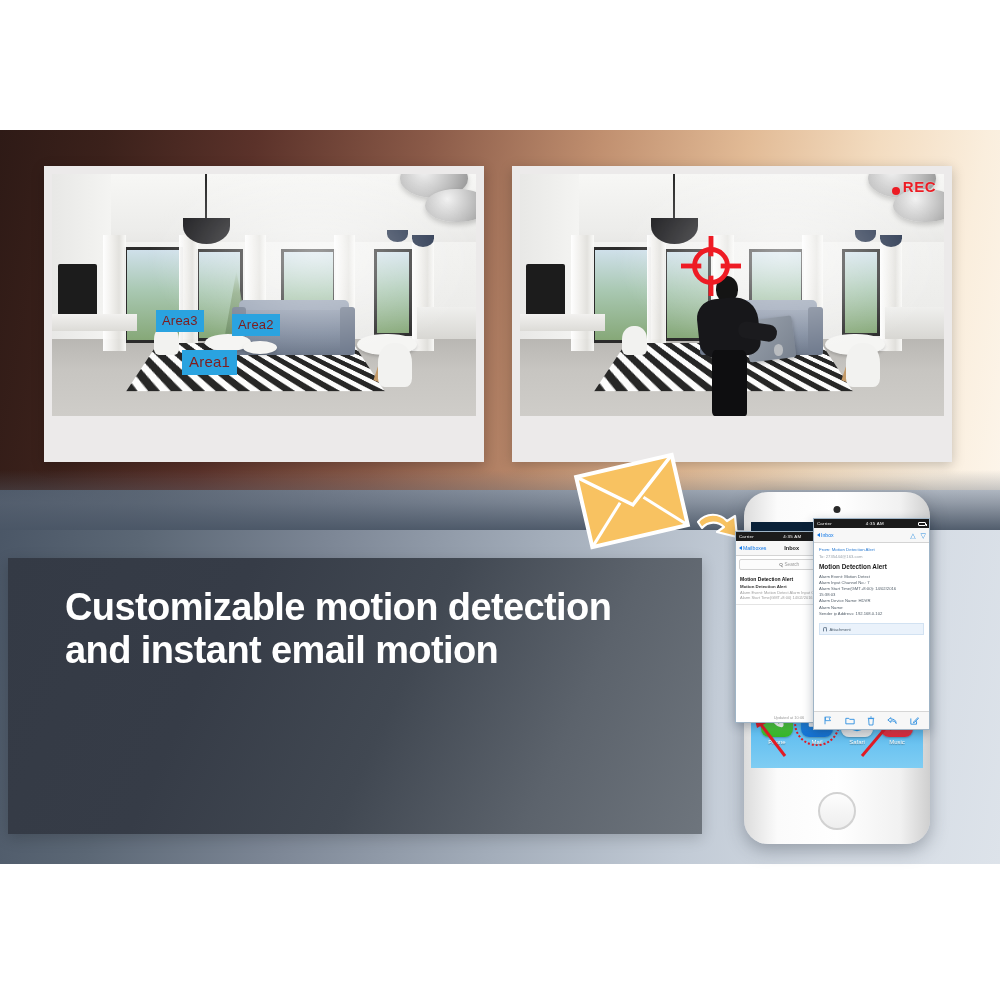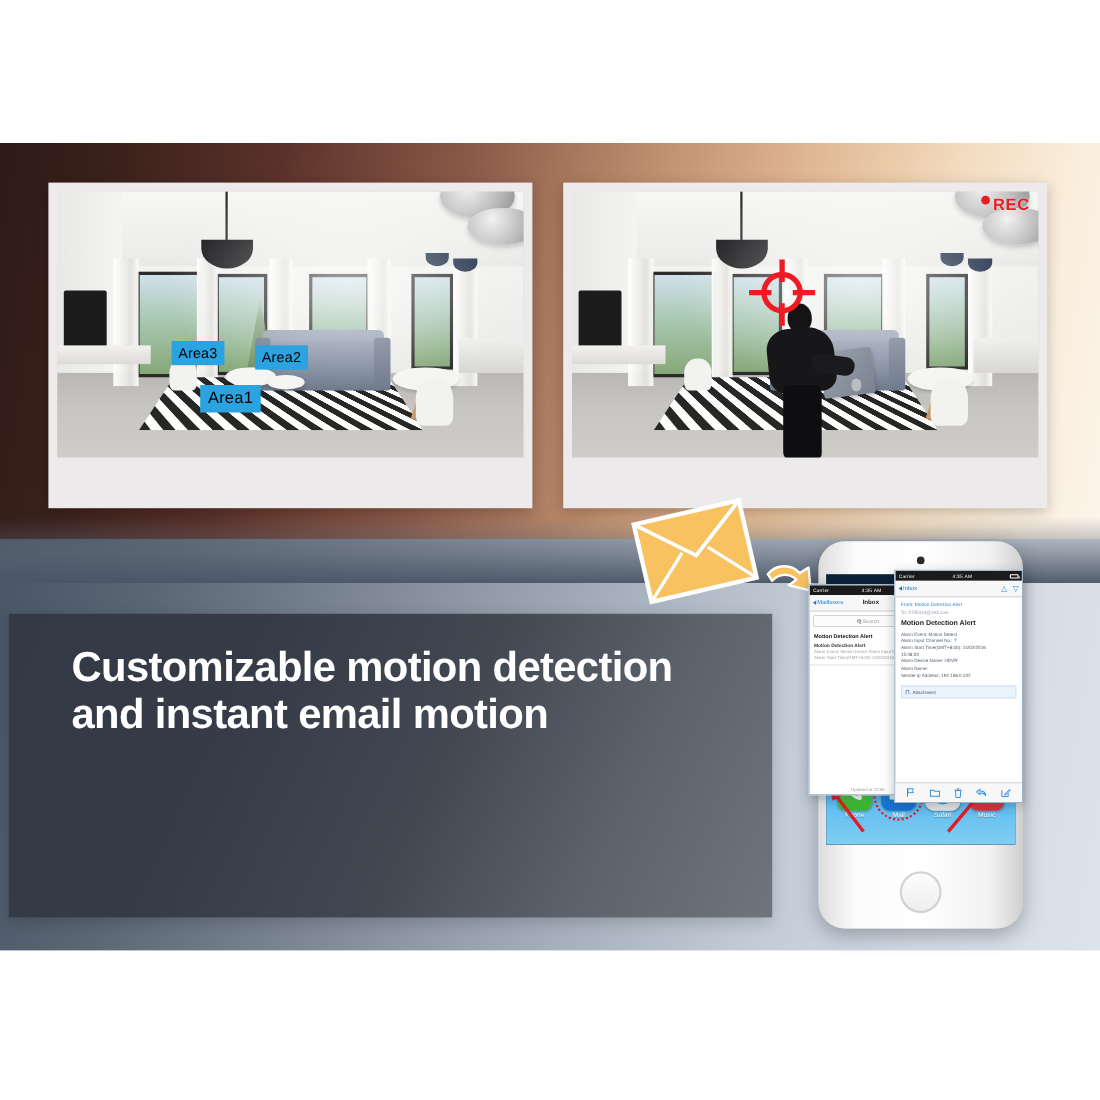--- a/index.html
+++ b/index.html
@@ -157,21 +157,21 @@
   .glare {
     position: absolute; inset: 0;
     background: radial-gradient(ellipse at 62% 34%, rgba(255,255,255,0.55) 0%, rgba(255,255,255,0) 45%);
     pointer-events: none;
   }
 
   
   .area-badge {
     position: absolute;
     background: #2aa3e0;
-    color: #000000;
+    color: #7f1d1d;
     font-size: 13px;
     line-height: 1;
     padding: 4px 6px 5px 6px;
     letter-spacing: 0.2px;
     white-space: nowrap;
   }
   .area3 { left: 104px; top: 136px; }
   .area2 { left: 180px; top: 140px; }
   .area1 { left: 130px; top: 176px; font-size: 15px; padding: 4px 7px 6px 7px; }
 
@@ -206,21 +206,21 @@
   }
 
   .crosshair {
     position: absolute; left: 45%; top: 38%;
     width: 62px; height: 62px;
     transform: translate(-50%,-50%);
   }
 
   .rec-indicator {
     position: absolute; right: 8px; top: 4px;
-    display: flex; align-items: flex-start; gap: 3px;
+    display: flex; align-items: flex-end; gap: 3px;
     color: #ec1c24; font-size: 15px; font-weight: bold;
     letter-spacing: 0.5px;
     text-shadow: 0 0 2px rgba(255,255,255,0.7);
   }
   .rec-dot { width: 8px; height: 8px; border-radius: 50%; background: #ec1c24; }
 
   .recording-bar {
     position: absolute; left: 0; right: 0; bottom: 0; height: 30px;
     background: rgba(40,40,44,0.82);
     display: flex; align-items: center;

